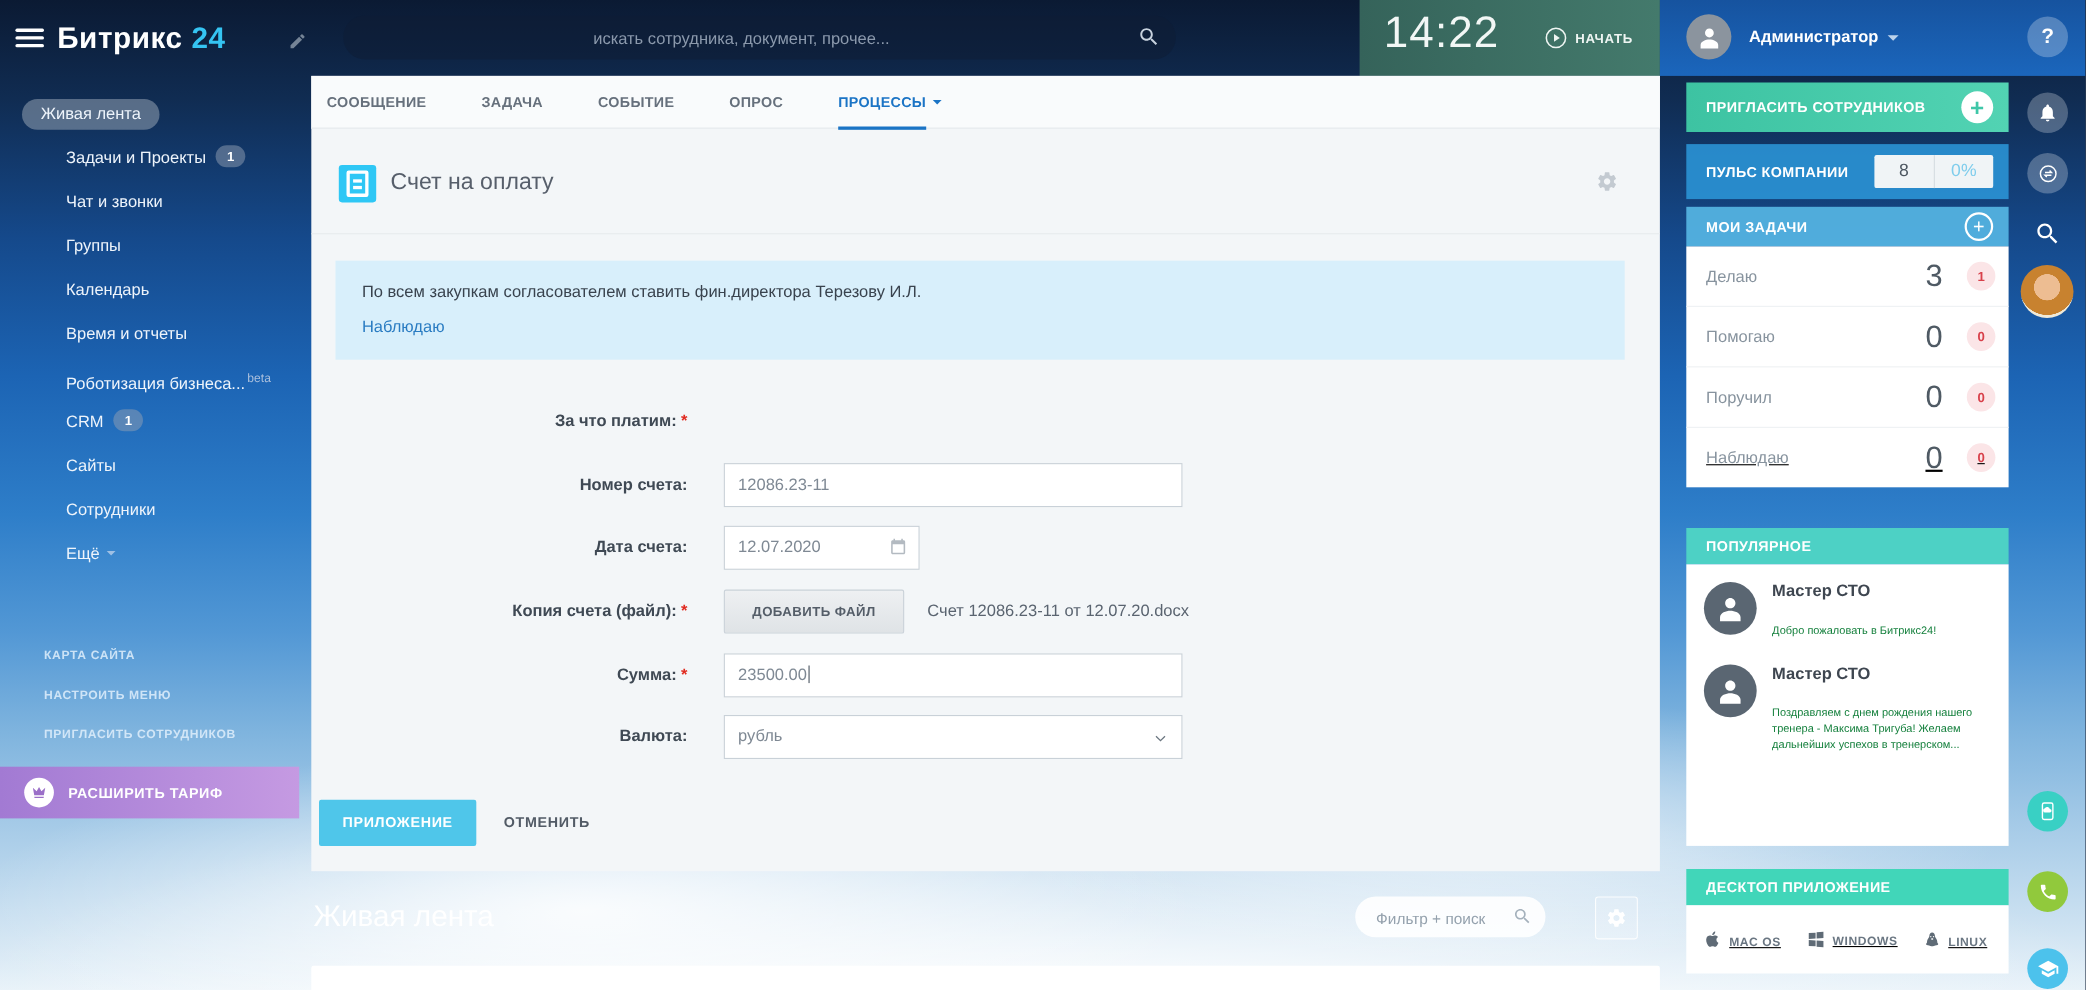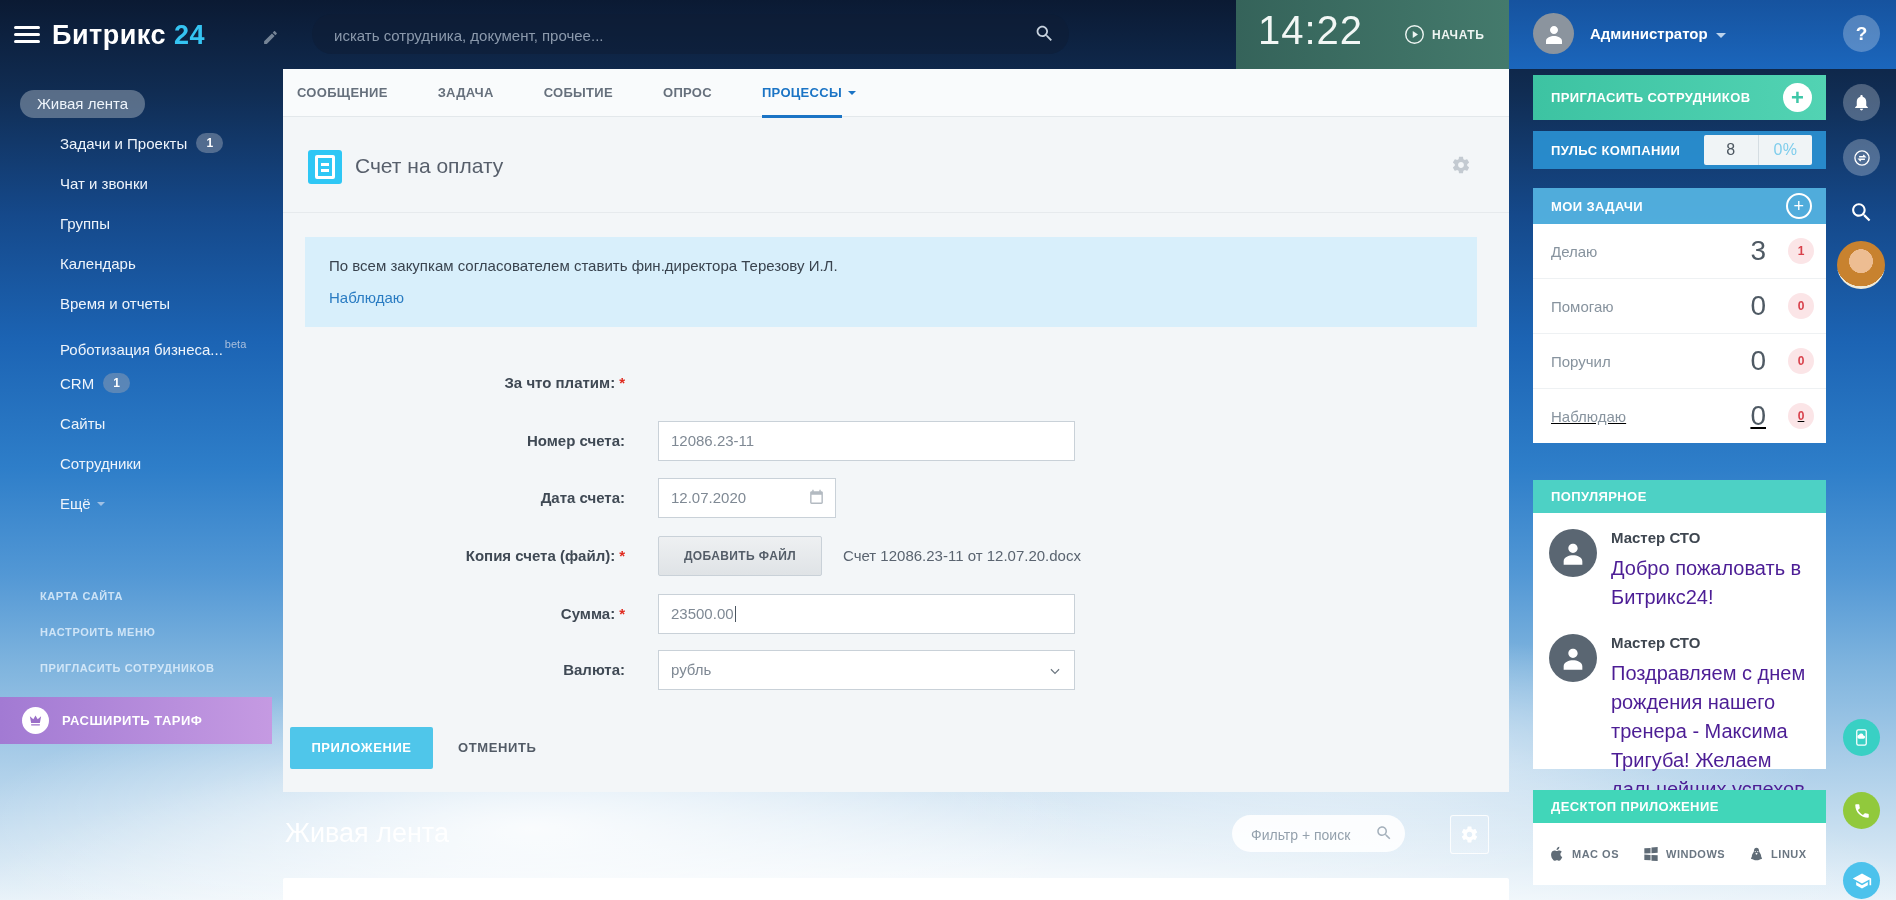--- a/index.html
+++ b/index.html
@@ -15,21 +15,21 @@
   svg{display:block;}
 
   
   .hamburger{left:14px;top:26px;width:26px;height:18px;cursor:pointer;}
   .hamburger i{display:block;height:3px;background:#fff;border-radius:2px;margin-bottom:4px;}
   .logo{left:52px;top:20px;font-size:27px;font-weight:bold;color:#fff;letter-spacing:.5px;}
   .logo .n24{color:#35c4f2;font-weight:bold;}
   .pencil{left:262px;top:29px;opacity:.75;}
   .topsearch{left:312px;top:14px;width:757px;height:40px;border-radius:20px;background:rgba(13,28,52,.5);}
   .topsearch input{position:absolute;left:20px;top:0;width:680px;height:40px;background:transparent;border:none;outline:none;
-    color:#cfd9e6;font-size:15px;font-family:"Liberation Sans",sans-serif;}
+    color:#cfd9e6;font-size:15px;font-family:"Liberation Sans",sans-serif;text-align:center;}
   .topsearch input::placeholder{color:#8b99ac;}
   .topsearch .mag{position:absolute;right:14px;top:9px;}
 
   .clockpane{left:1236px;top:0;width:273px;height:69px;background:linear-gradient(90deg,#35635a,#447a6c);}
   .clock-time{position:absolute;left:22px;top:8px;font-size:40px;font-weight:300;color:#f2f7f5;letter-spacing:1px;}
   .startbtn{position:absolute;left:168px;top:24px;display:flex;align-items:center;gap:7px;cursor:pointer;}
   .startbtn .lbl{color:#eef5f2;font-size:12px;font-weight:bold;letter-spacing:.6px;}
 
   .topright-bg{left:1509px;top:0;width:387px;height:69px;background:linear-gradient(to bottom,#16539f,#1b66bc);}
   .userbox{left:1533px;top:13px;display:flex;align-items:center;gap:16px;cursor:pointer;}
@@ -101,44 +101,44 @@
     background:rgba(255,255,255,.14);display:flex;align-items:center;justify-content:center;cursor:pointer;}
   .feedcard{left:283px;top:878px;width:1226px;height:22px;background:#fff;border-radius:2px 2px 0 0;}
 
   
   .rp{left:1533px;width:293px;box-sizing:border-box;}
   .rp-bar{display:flex;align-items:center;box-sizing:border-box;padding:0 14px 0 18px;color:#fff;font-size:13px;font-weight:bold;letter-spacing:.4px;cursor:pointer;}
   .invite{top:75px;height:45px;background:linear-gradient(90deg,#3dc3a2,#52d3b3);}
   .invite .spacer,.tasksbar .spacer,.pulse .spacer{flex:1;}
   .plus-solid{width:29px;height:29px;border-radius:50%;background:#fff;color:#3fc7a8;font-size:22px;font-weight:bold;
     display:flex;align-items:center;justify-content:center;line-height:1;}
-  .pulse{top:131px;height:38px;background:rgba(43,149,215,.88);}
+  .pulse{top:131px;height:50px;background:rgba(43,149,215,.88);}
   .pulsebox{width:108px;height:30px;background:#f0f4f6;border-radius:2px;display:flex;}
   .pulsebox .cnt{width:54px;text-align:center;line-height:30px;font-size:16px;color:#4d5761;font-weight:normal;border-right:1px solid #d5dde2;}
   .pulsebox .pct{flex:1;text-align:center;line-height:30px;font-size:16px;color:#7fcdec;font-weight:normal;}
   .tasksbar{top:188px;height:36px;background:rgba(86,181,227,.92);}
   .plus-out{width:26px;height:26px;border-radius:50%;border:2px solid #fff;color:#fff;font-size:18px;box-sizing:border-box;
     display:flex;align-items:center;justify-content:center;line-height:1;font-weight:normal;}
   .taskrows{top:224px;background:#fff;}
   .trow{height:54px;display:flex;align-items:center;padding:0 12px 0 18px;border-bottom:1px solid #eef1f3;cursor:pointer;}
   .trow:last-child{border-bottom:none;text-decoration:underline;}
   .trow .tl{font-size:15px;color:#87939e;flex:1;}
   .trow .tc{font-size:28px;font-weight:300;color:#4f5a64;margin-right:22px;}
   .tbadge{width:26px;height:26px;border-radius:50%;background:#fbe5e7;color:#d8414b;font-size:12px;font-weight:bold;
     display:flex;align-items:center;justify-content:center;}
   .sechead{height:33px;display:flex;align-items:center;padding-left:18px;color:#fff;font-size:13px;font-weight:bold;letter-spacing:.4px;box-sizing:border-box;}
   .pophead{top:480px;background:#4dd1c5;}
   .popbody{top:513px;height:256px;background:#fff;box-sizing:border-box;padding:16px 14px 0 16px;}
   .popitem{display:flex;gap:14px;margin-bottom:22px;}
   .pop-ava{width:48px;height:48px;border-radius:50%;background:#5a6672;flex:none;display:flex;align-items:center;justify-content:center;}
   .pop-name{font-size:15px;font-weight:bold;color:#3e4650;}
-  .pop-link{font-size:20px;color:#4c1d95;line-height:1.45;margin-top:8px;cursor:pointer;}
+  .pop-link{font-size:10px;color:#15803d;line-height:1.45;margin-top:21px;cursor:pointer;}
   .deskhead{top:790px;background:#41d6b9;}
   .deskbody{top:823px;height:62px;background:#fff;display:flex;align-items:center;gap:24px;padding:0 16px;box-sizing:border-box;}
-  .platform{display:flex;align-items:center;gap:7px;cursor:pointer;}
+  .platform{display:flex;align-items:flex-end;gap:7px;cursor:pointer;text-decoration:underline;}
   .platform .pl{font-size:11px;font-weight:bold;letter-spacing:.5px;color:#6a7682;}
 
   
   .ric{width:37px;height:37px;border-radius:50%;display:flex;align-items:center;justify-content:center;cursor:pointer;}
   .ric.glass{background:rgba(255,255,255,.26);}
   .help-q{color:#fff;font-size:19px;font-weight:bold;}
   .strip-ava{left:1837px;top:241px;width:48px;height:48px;border-radius:50%;cursor:pointer;
     background:radial-gradient(circle at 50% 42%, #edbd92 0 32%, #c8822f 33% 68%, #f0ead8 69%);}
   .ric.teal{background:#39d0c4;}
   .ric.green{background:#91c93c;}

